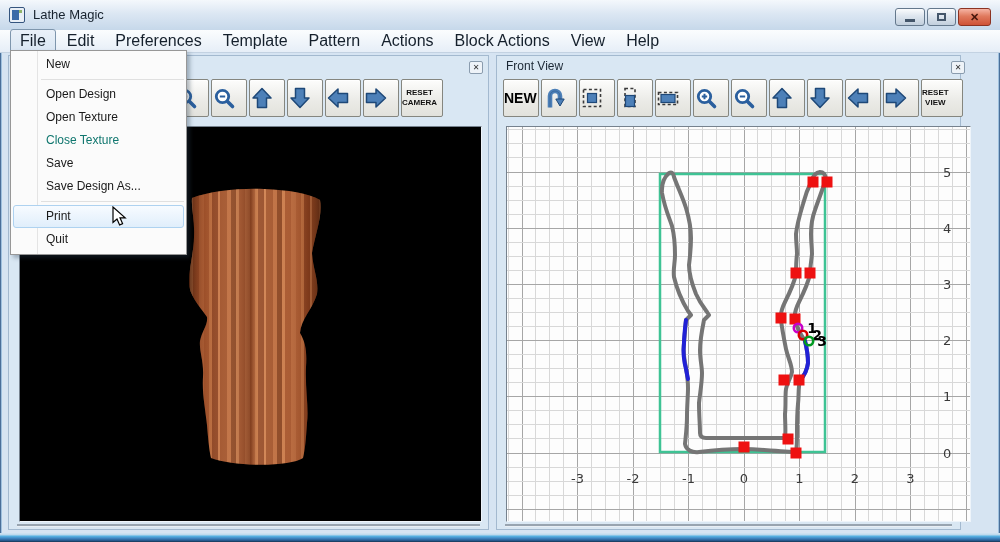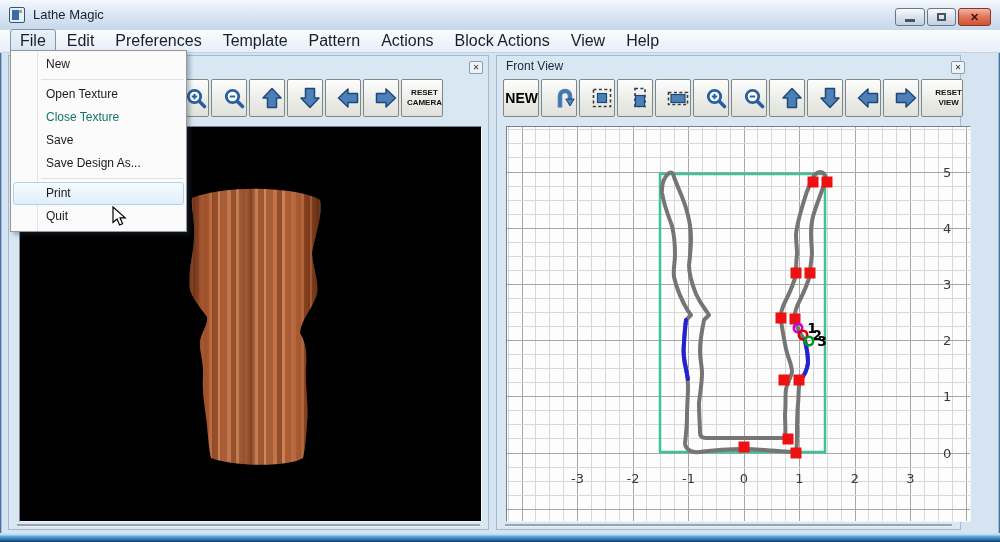--- a/index.html
+++ b/index.html
@@ -37,21 +37,21 @@
   .panel-title{position:absolute;left:9px;top:3px;font-size:12px;color:#1c2835;}
   .panel-close{position:absolute;top:5px;width:14px;height:13px;border:1px solid #8a9cae;border-radius:2px;
                background:#eef3f8;font-size:8px;line-height:12px;text-align:center;color:#333;box-sizing:border-box;}
   #left-panel .panel-close{left:460px;}
   #right-panel .panel-close{left:454px;}
   .toolbar{position:absolute;top:23px;display:flex;}
   #left-toolbar{left:164px;}
   #right-toolbar{left:6px;}
   .tb-btn{width:36px;height:38px;margin-right:2px;border:1px solid #85867f;border-radius:2px;box-sizing:border-box;
           background:linear-gradient(#fdfdfc,#eaeae6 60%,#e2e2dc);box-shadow:inset 0 1px 0 #fff;
-          display:flex;align-items:center;justify-content:flex-end;flex:0 0 auto;}
+          display:flex;align-items:center;justify-content:flex-start;flex:0 0 auto;}
   .tb-btn.wide{width:42px;}
   .tb-reset{font-size:8px;font-weight:bold;color:#111;text-align:center;line-height:1.25;}
   .tb-new{font-size:14px;font-weight:bold;color:#000;}
   .canvas{position:absolute;left:9px;top:70px;border:1px solid;border-color:#76828e #eef4fa #eef4fa #76828e;}
   #left-canvas{left:10px;width:461px;height:394px;background:#000;}
   #right-canvas{width:463px;height:394px;background:#fdfdfd;}
   .bottom-grip{position:absolute;left:8px;right:8px;top:468px;height:2px;
                background:#98a4b0;border-bottom:1px solid #e8eef4;}
   
   #file-menu{position:absolute;left:10px;top:50px;width:175px;background:#fbfbfb;
@@ -354,20 +354,21 @@
           <circle cx="807" cy="339" r="4.2" fill="none" stroke="#009a20" stroke-width="2.6"></circle>
           <text x="820" y="344" font-size="14" font-weight="bold" fill="#000000" text-anchor="middle">3</text>
         </svg>
     </div>
     <div class="bottom-grip"></div>
   </div>
 
   <div id="file-menu">
       <div class="menu-item">New</div>
       <div class="menu-sep"></div>
+      <div class="menu-item">Open Design</div>
       <div class="menu-item">Open Texture</div>
       <div class="menu-item disabled">Close Texture</div>
       <div class="menu-item">Save</div>
       <div class="menu-item">Save Design As...</div>
       <div class="menu-sep"></div>
       <div class="menu-item highlight">Print</div>
       <div class="menu-item">Quit</div>
     </div>
 
   <svg id="cursor" width="20" height="22">

